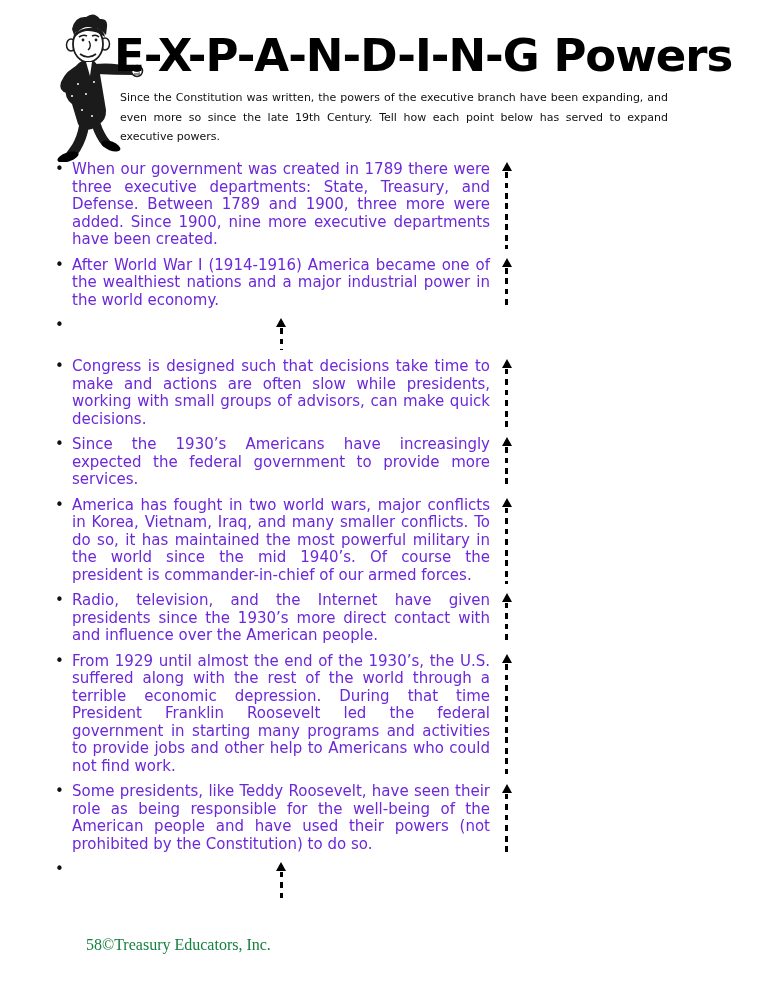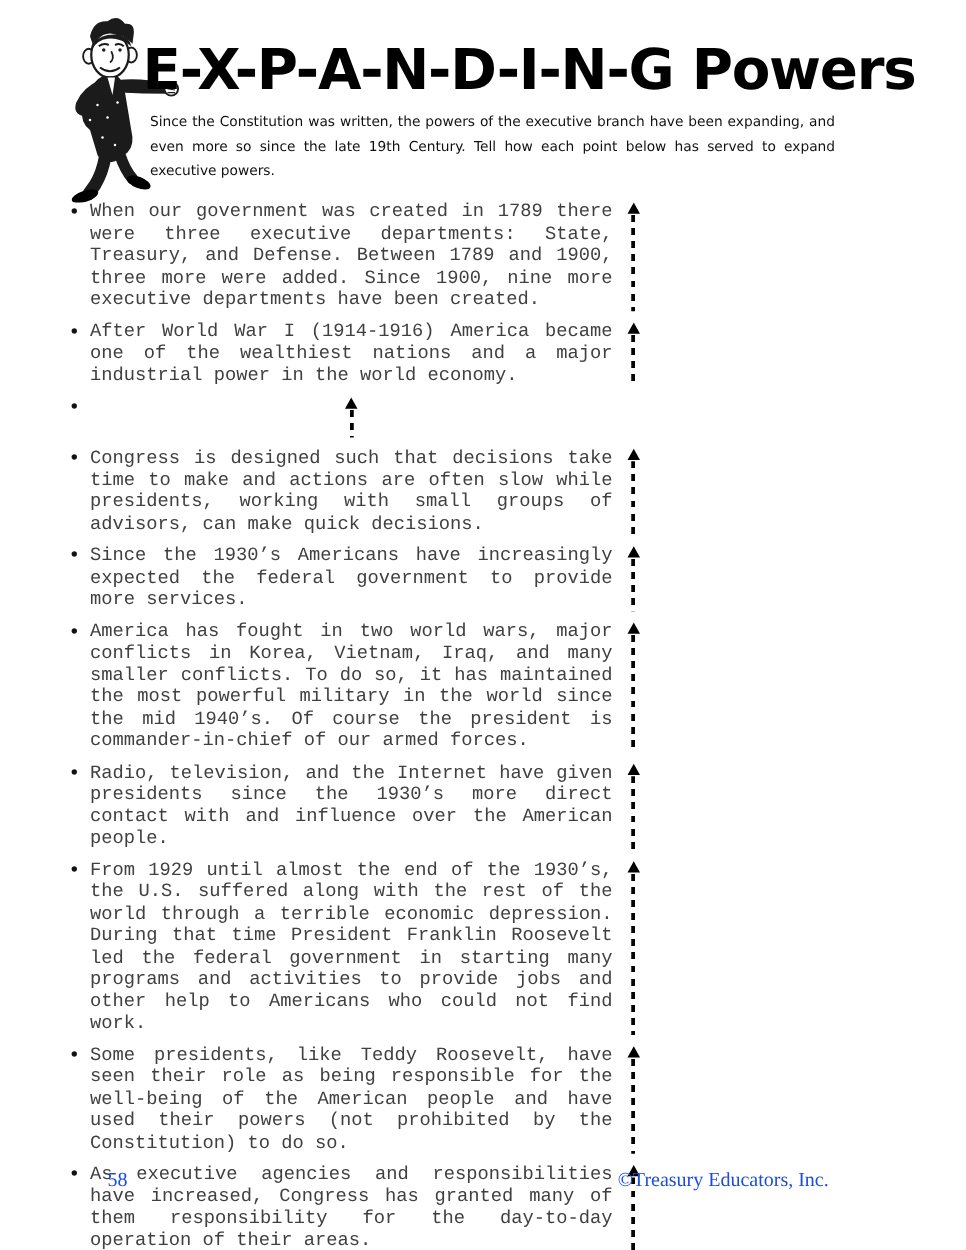--- a/index.html
+++ b/index.html
@@ -16,38 +16,38 @@
     white-space:nowrap;color:#000;
   }
   .intro{
     position:absolute;left:120px;top:88px;width:548px;margin:0;
     font-size:11px;line-height:19.5px;text-align:justify;color:#101010;
   }
   
   .list{position:absolute;left:55px;top:161px;width:468px;}
   .row{display:grid;grid-template-columns:17px 418px 33px;margin-bottom:8px;}
   .dot{font-size:15px;line-height:17.5px;color:#111;}
-  .btxt{margin:0;font-size:15px;line-height:17.5px;text-align:justify;color:#404040;font-family:Liberation Mono, monospace;}
+  .btxt{margin:0;font-size:15px;line-height:17.5px;text-align:justify;color:#6d28d9;}
   
   .arrow{display:flex;flex-direction:column;align-items:center;padding-top:1px;}
   .ahead{
     width:0;height:0;
     border-left:5px solid transparent;border-right:5px solid transparent;
     border-bottom:9px solid #000;
   }
   .astem{
     width:3px;flex:1;margin-top:1px;min-height:22px;
     background:repeating-linear-gradient(to bottom,#000 0 5.5px,transparent 5.5px 10.5px);
   }
   .row:last-child .arrow{margin-bottom:-22px;}
   
   .footer{
     position:absolute;top:936px;left:0;width:100%;box-sizing:border-box;
-    display:flex;justify-content:space-between;padding:0 110px 0 86px;
-    font-family:"Liberation Serif",serif;font-size:16px;color:#1d4ed8;
+    display:flex;padding:0 110px 0 86px;
+    font-family:"Liberation Serif",serif;font-size:16px;color:#15803d;
   }
 </style>
 </head>
 <body>
 
 <div class="page">
 
   <svg class="caricature" viewBox="0 0 112 150" aria-hidden="true">
 
     <path d="M30,17 Q33,4 44,5 Q52,-1 58,7 Q66,6 65,15 L64,23 Q56,14 46,15 Q36,15 32,23 Z" fill="#1b1b1b"></path>
@@ -170,21 +170,20 @@
       <span class="dot">•</span>
       <p class="btxt">Some presidents, like Teddy Roosevelt, have seen their role as being responsible for the well-being of the American people and have used their powers (not prohibited by the Constitution) to do so.</p>
       <div class="arrow">
         <div class="ahead"></div>
         <div class="astem"></div>
       </div>
     </div>
 
     <div class="row">
       <span class="dot">•</span>
-      <p class="btxt">As executive agencies and responsibilities have increased, Congress has granted many of them responsibility for the day-to-day operation of their areas.</p>
       <div class="arrow">
         <div class="ahead"></div>
         <div class="astem"></div>
       </div>
     </div>
   </main>
 
   <footer class="footer">
     <span>58</span>
     <span>©Treasury Educators, Inc.</span>

